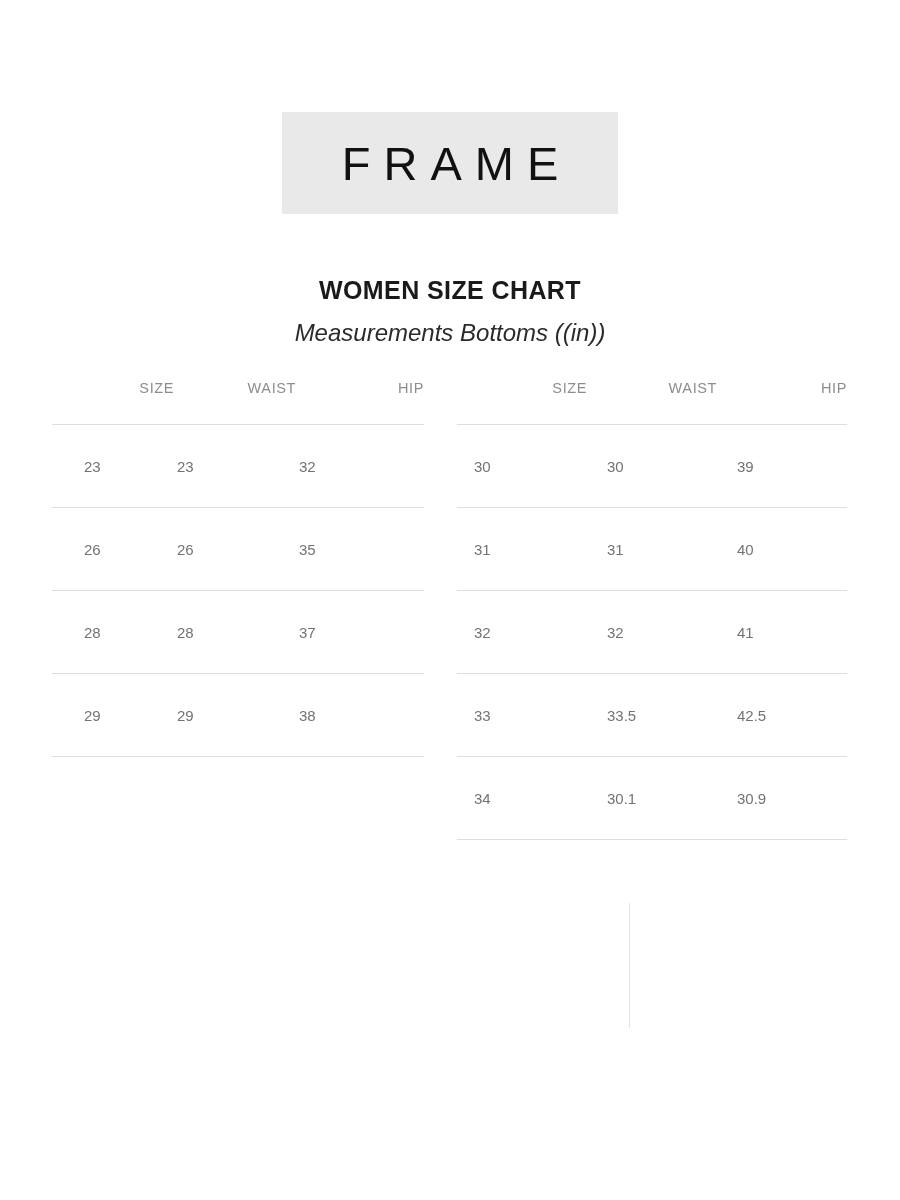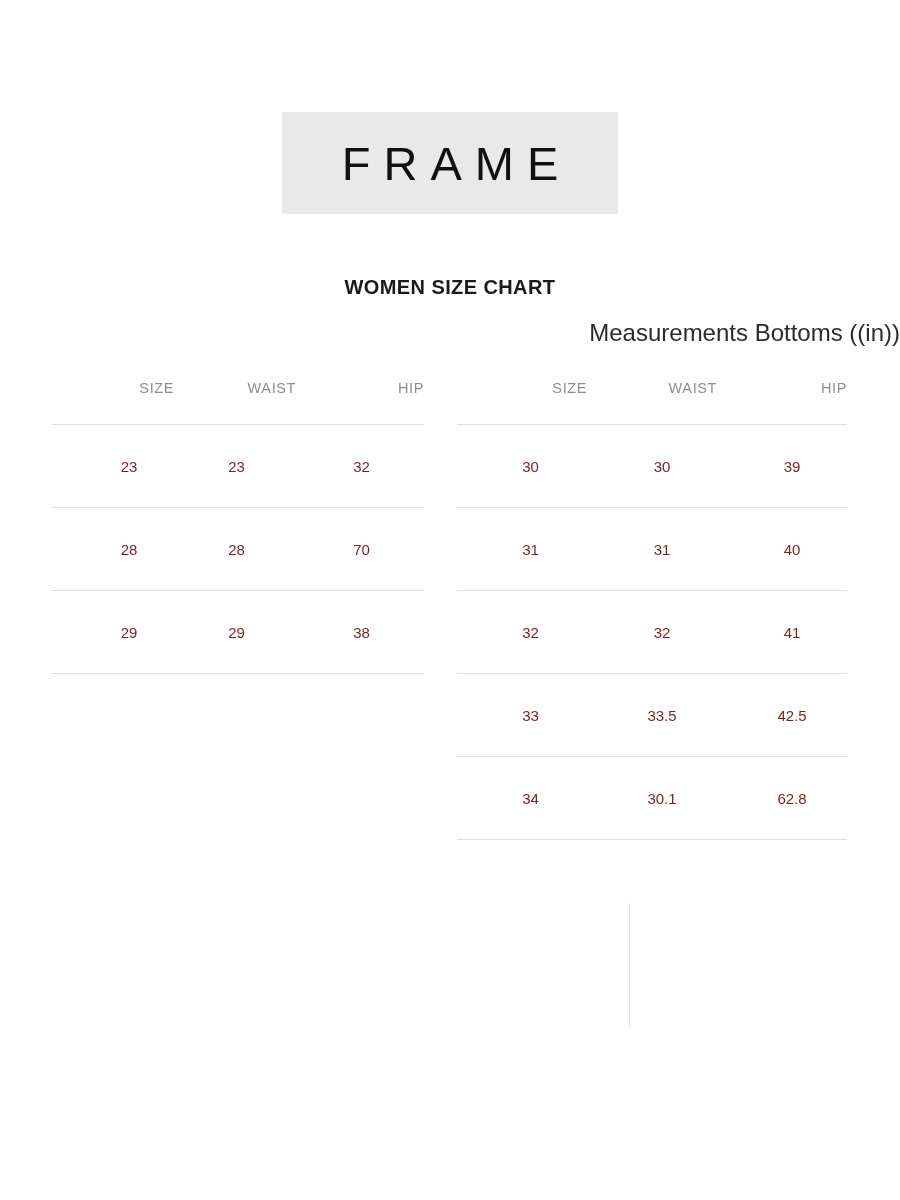--- a/index.html
+++ b/index.html
@@ -45,34 +45,35 @@
     line-height: 1;
   }
 
   
   .title {
     position: absolute;
     left: 0;
     top: 276px;
     width: 900px;
     text-align: center;
-    font-size: 20px;
+    font-size: 25px;
     font-weight: bold;
     letter-spacing: 0.4px;
     color: #1a1a1a;
   }
   .subtitle {
     position: absolute;
     left: 0;
     top: 319px;
     width: 900px;
-    text-align: right;
+    text-align: center;
     font-size: 24px;
     font-weight: 400;
     color: #2b2b2b;
+    font-style: italic;
   }
 
   
   .table {
     position: absolute;
     border-collapse: collapse;
   }
   .table.left {
     left: 52px;
     top: 366px;
@@ -93,24 +94,24 @@
     text-align: right;
     font-size: 14.5px;
     font-weight: 400;
     color: #8d8d8d;
     letter-spacing: 0.6px;
     padding: 14px 0 28px 0;
     border-bottom: 1px solid #dedede;
   }
 
   .table td {
-    text-align: center;
+    text-align: left;
     font-size: 15px;
     font-weight: 400;
-    color: #7f1d1d;
+    color: #737373;
     padding: 0;
     height: 83px;
     vertical-align: middle;
     border-bottom: 1px solid #dedede;
   }
 
   
   .table.left col.c-size  { width: 122px; }
   .table.left col.c-waist { width: 122px; }
   .table.left col.c-hip   { width: 128px; }
@@ -169,23 +170,28 @@
           <th>HIP</th>
         </tr>
       </thead>
       <tbody>
         <tr>
           <td>23</td>
           <td>23</td>
           <td>32</td>
         </tr>
         <tr>
+          <td>26</td>
+          <td>26</td>
+          <td>35</td>
+        </tr>
+        <tr>
           <td>28</td>
           <td>28</td>
-          <td>70</td>
+          <td>37</td>
         </tr>
         <tr>
           <td>29</td>
           <td>29</td>
           <td>38</td>
         </tr>
       </tbody>
     </table>
   </div>
 
@@ -220,21 +226,21 @@
           <td>41</td>
         </tr>
         <tr>
           <td>33</td>
           <td>33.5</td>
           <td>42.5</td>
         </tr>
         <tr>
           <td>34</td>
           <td>30.1</td>
-          <td>62.8</td>
+          <td>30.9</td>
         </tr>
       </tbody>
     </table>
   </div>
 
   <div class="divider-artifact"></div>
 
 </div>
 
 </body></html>

